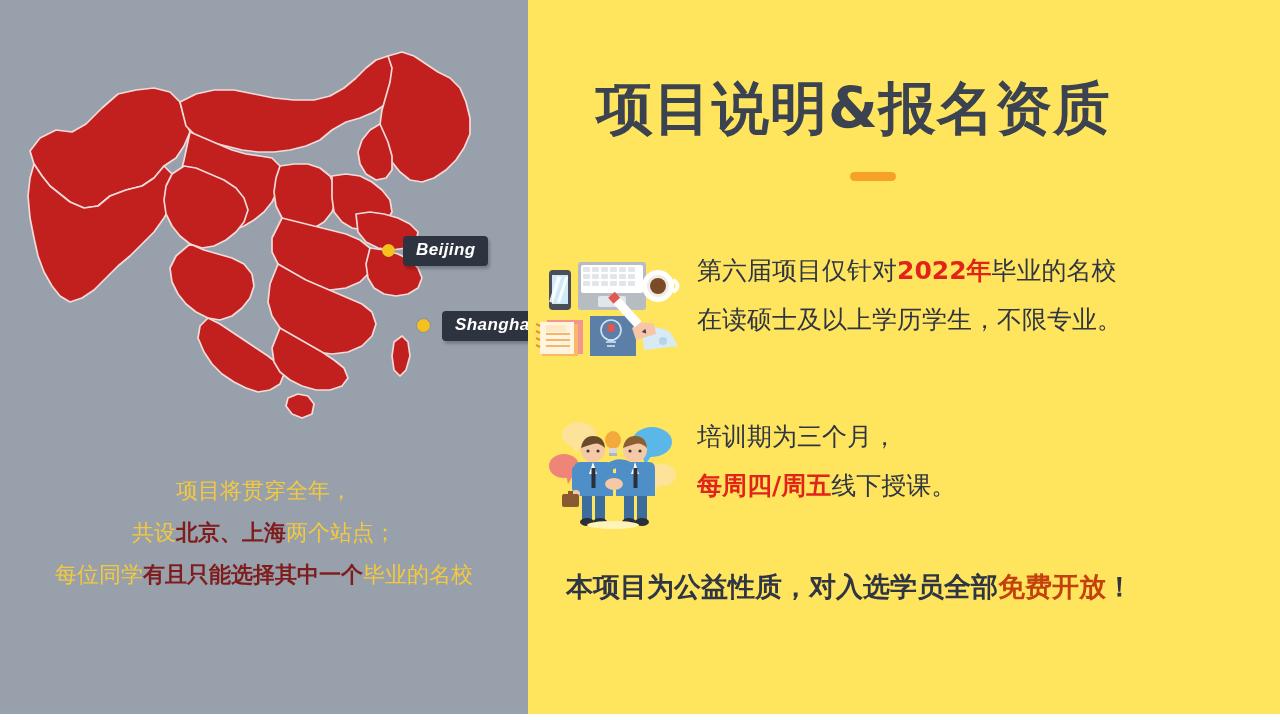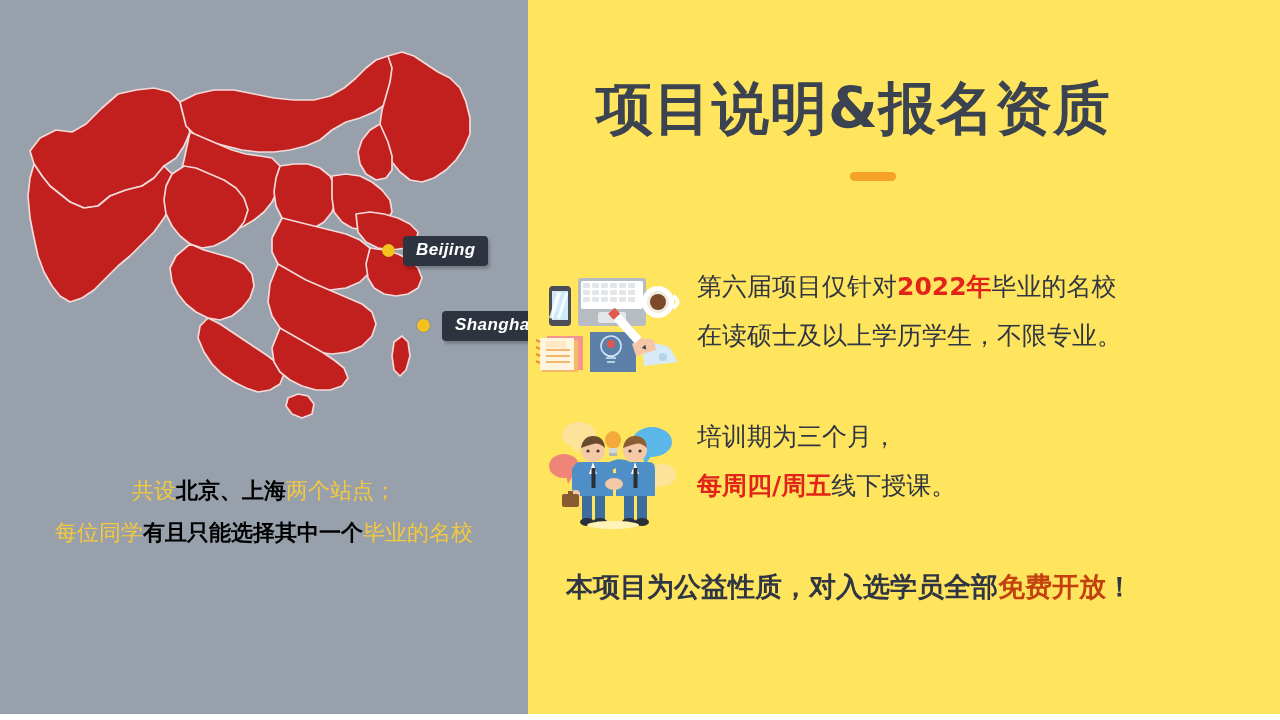--- a/index.html
+++ b/index.html
@@ -48,21 +48,21 @@
   .dot-shanghai{left:403px;top:273px;}
 
   
   .left-caption{
     position:absolute;left:0;top:470px;width:528px;
     text-align:center;
     font-size:22px;line-height:42px;
     color:#f5c93c;
     font-family:"DejaVu Sans","Liberation Sans",sans-serif;
   }
-  .left-caption .hl{color:#000000;font-weight:bold;}
+  .left-caption .hl{color:#7f1d1d;font-weight:bold;}
   .left-caption .ln{display:block;white-space:nowrap;}
 
   
   .title{
     position:absolute;left:596px;top:75px;
     font-size:57px;line-height:66px;font-weight:bold;
     color:#3b4250;letter-spacing:1px;
     font-family:"DejaVu Sans","Liberation Sans",sans-serif;
   }
   .title-rule{
@@ -73,21 +73,21 @@
   .bullet{position:absolute;}
   .bullet .icon{position:absolute;left:0;top:0;}
   .bullet .btext{
     position:absolute;left:165px;top:0;width:560px;
     font-size:25px;line-height:49px;color:#2f3542;
     font-family:"DejaVu Sans","Liberation Sans",sans-serif;
   }
   .bullet .btext .red{color:#e2231a;font-weight:bold;}
   .bullet .btext .ln{display:block;white-space:nowrap;}
 
-  .bullet-1{left:532px;top:262px;width:720px;height:130px;}
+  .bullet-1{left:532px;top:246px;width:720px;height:130px;}
   .bullet-2{left:542px;top:412px;width:720px;height:130px;}
   .bullet-2 .btext{left:155px;}
 
   .footer-line{
     position:absolute;left:566px;top:567px;
     font-size:27px;line-height:40px;font-weight:bold;color:#2f3542;
     white-space:nowrap;
     font-family:"DejaVu Sans","Liberation Sans",sans-serif;
   }
   .footer-line .red{color:#c2410c;}
@@ -145,20 +145,23 @@
       </svg>
 
       <div class="city-dot dot-beijing"></div>
       <div class="city-dot dot-shanghai"></div>
 
       <div class="city-pill pill-beijing">Beijing</div>
       <div class="city-pill pill-shanghai">Shanghai</div>
     </div>
 
     <div class="left-caption">
+      <span class="ln">
+        <span>项目将贯穿全年，</span>
+      </span>
       <span class="ln">
         <span>共设</span><span class="hl">北京、上海</span><span>两个站点；</span>
       </span>
       <span class="ln">
         <span>每位同学</span><span class="hl">有且只能选择其中一个</span><span>毕业的名校</span>
       </span>
     </div>
   </div>
 
   <div class="right-panel"></div>

